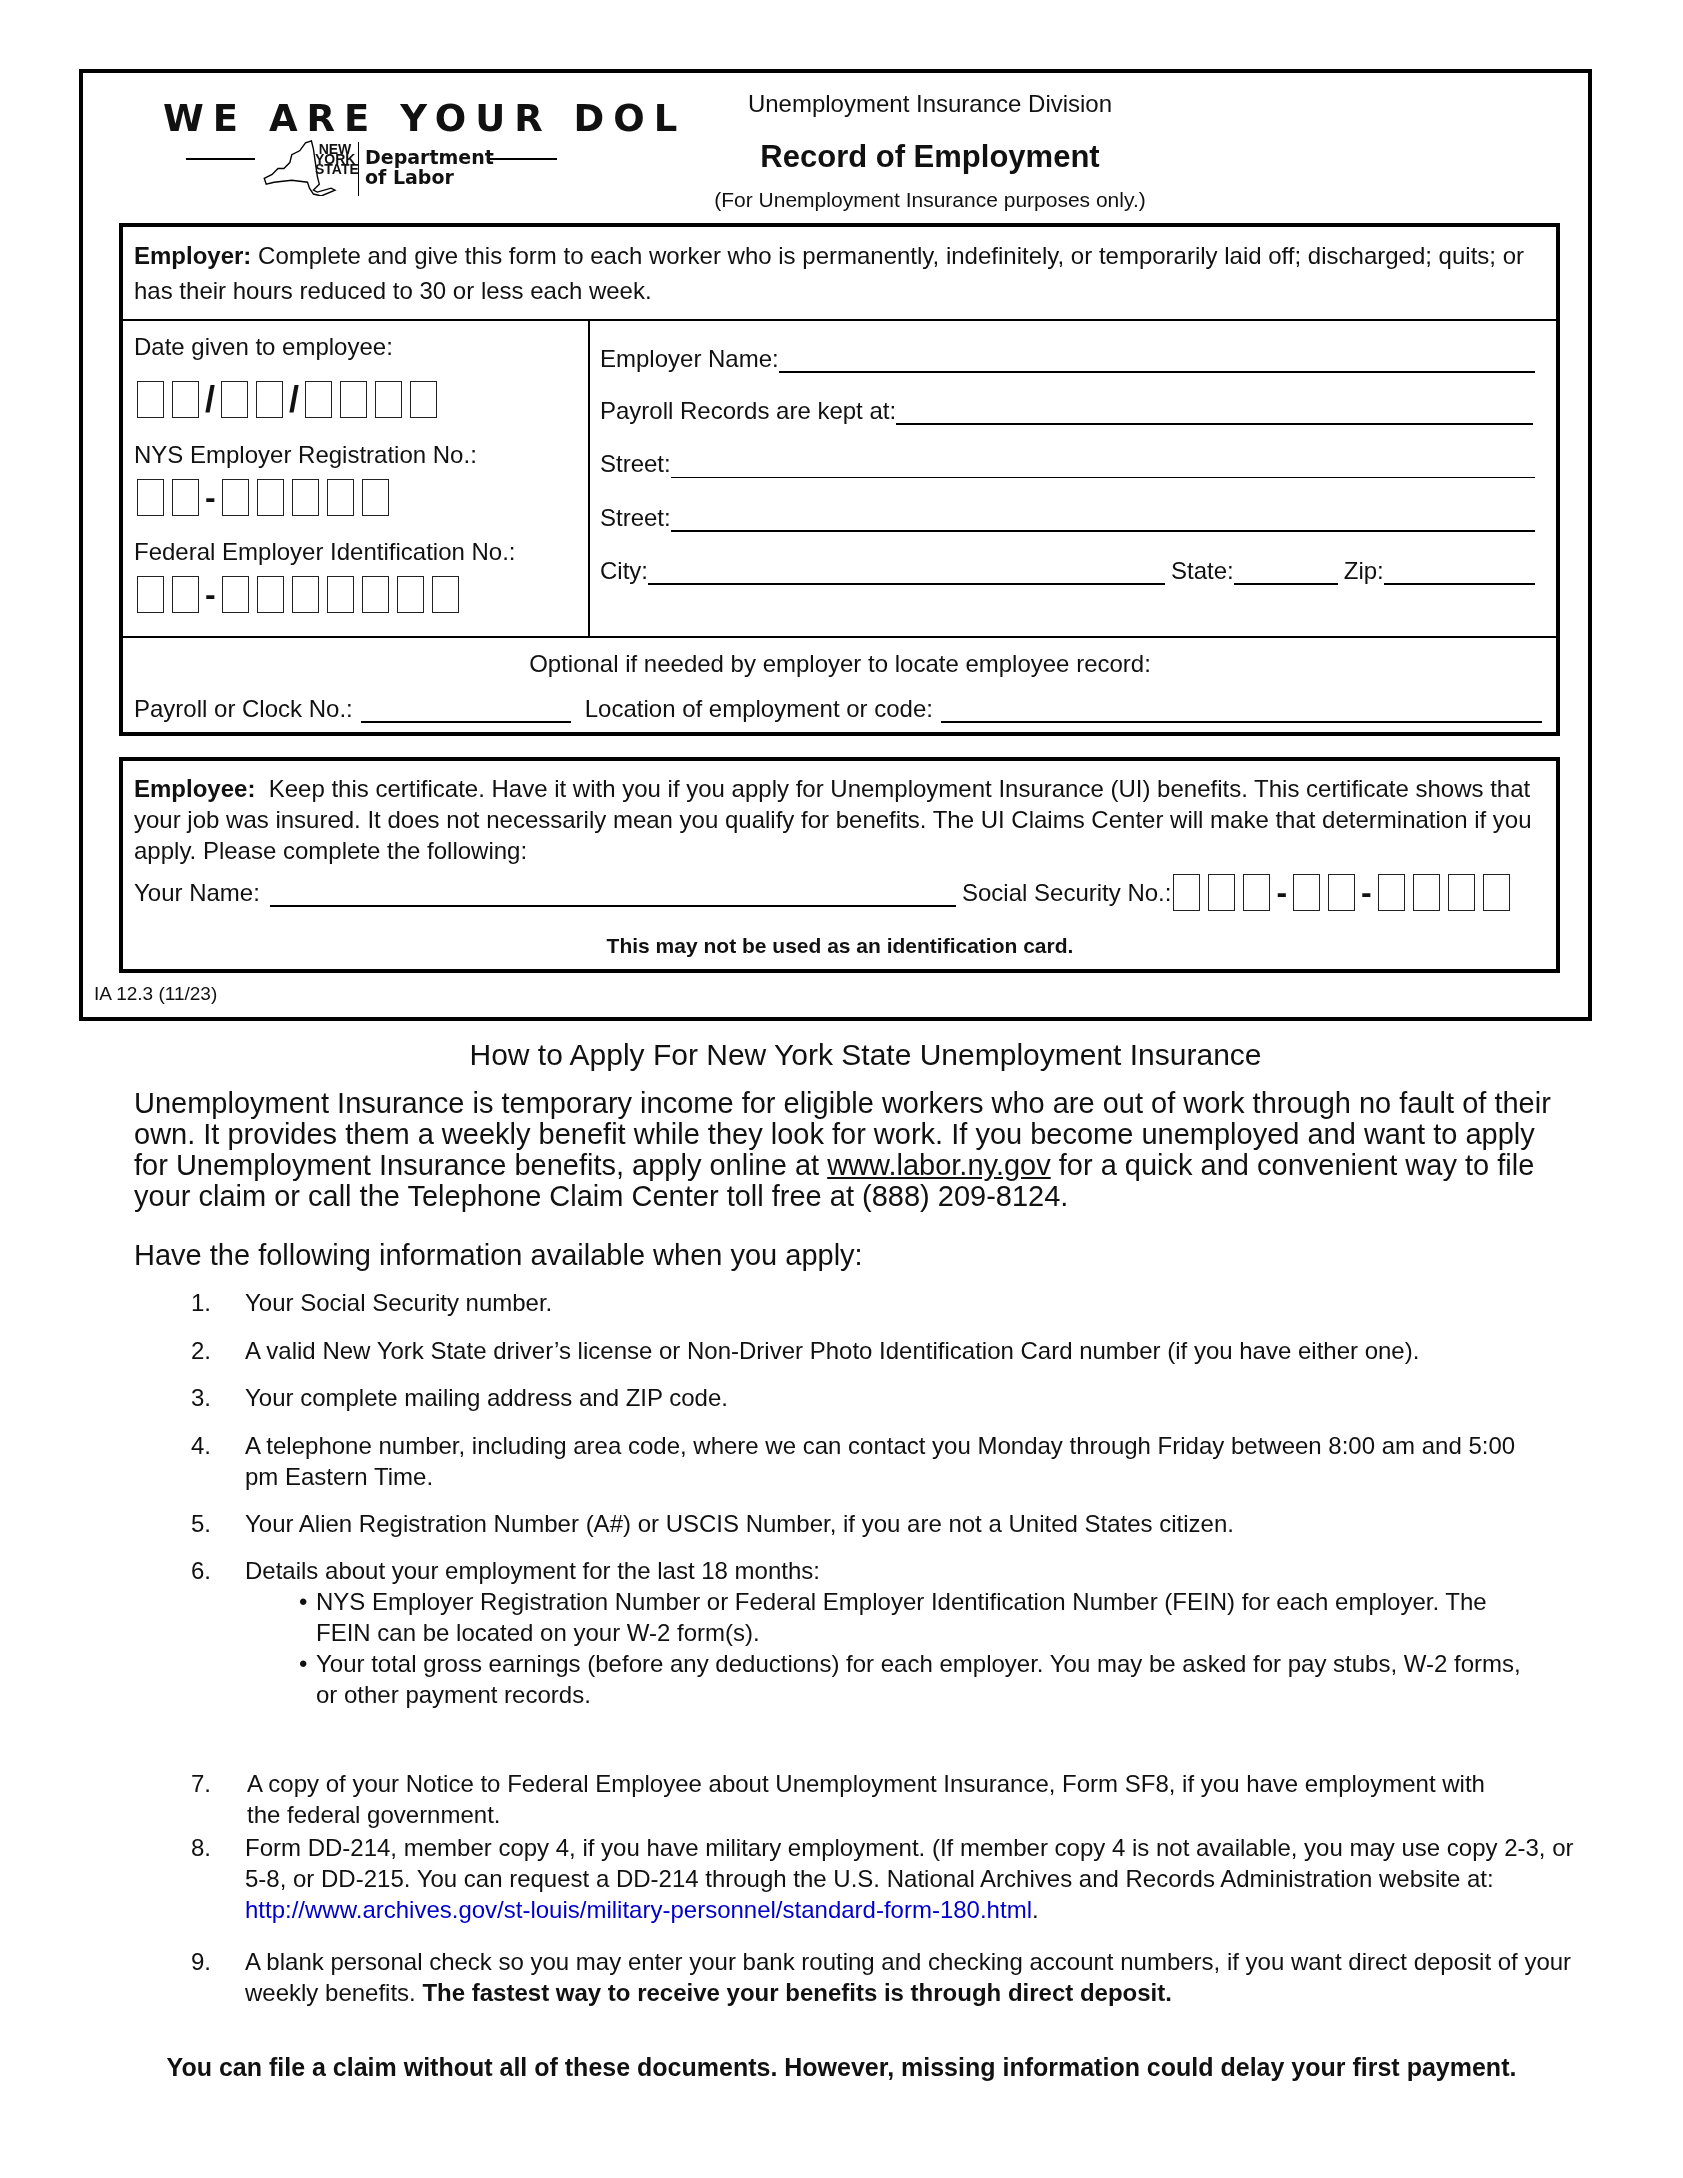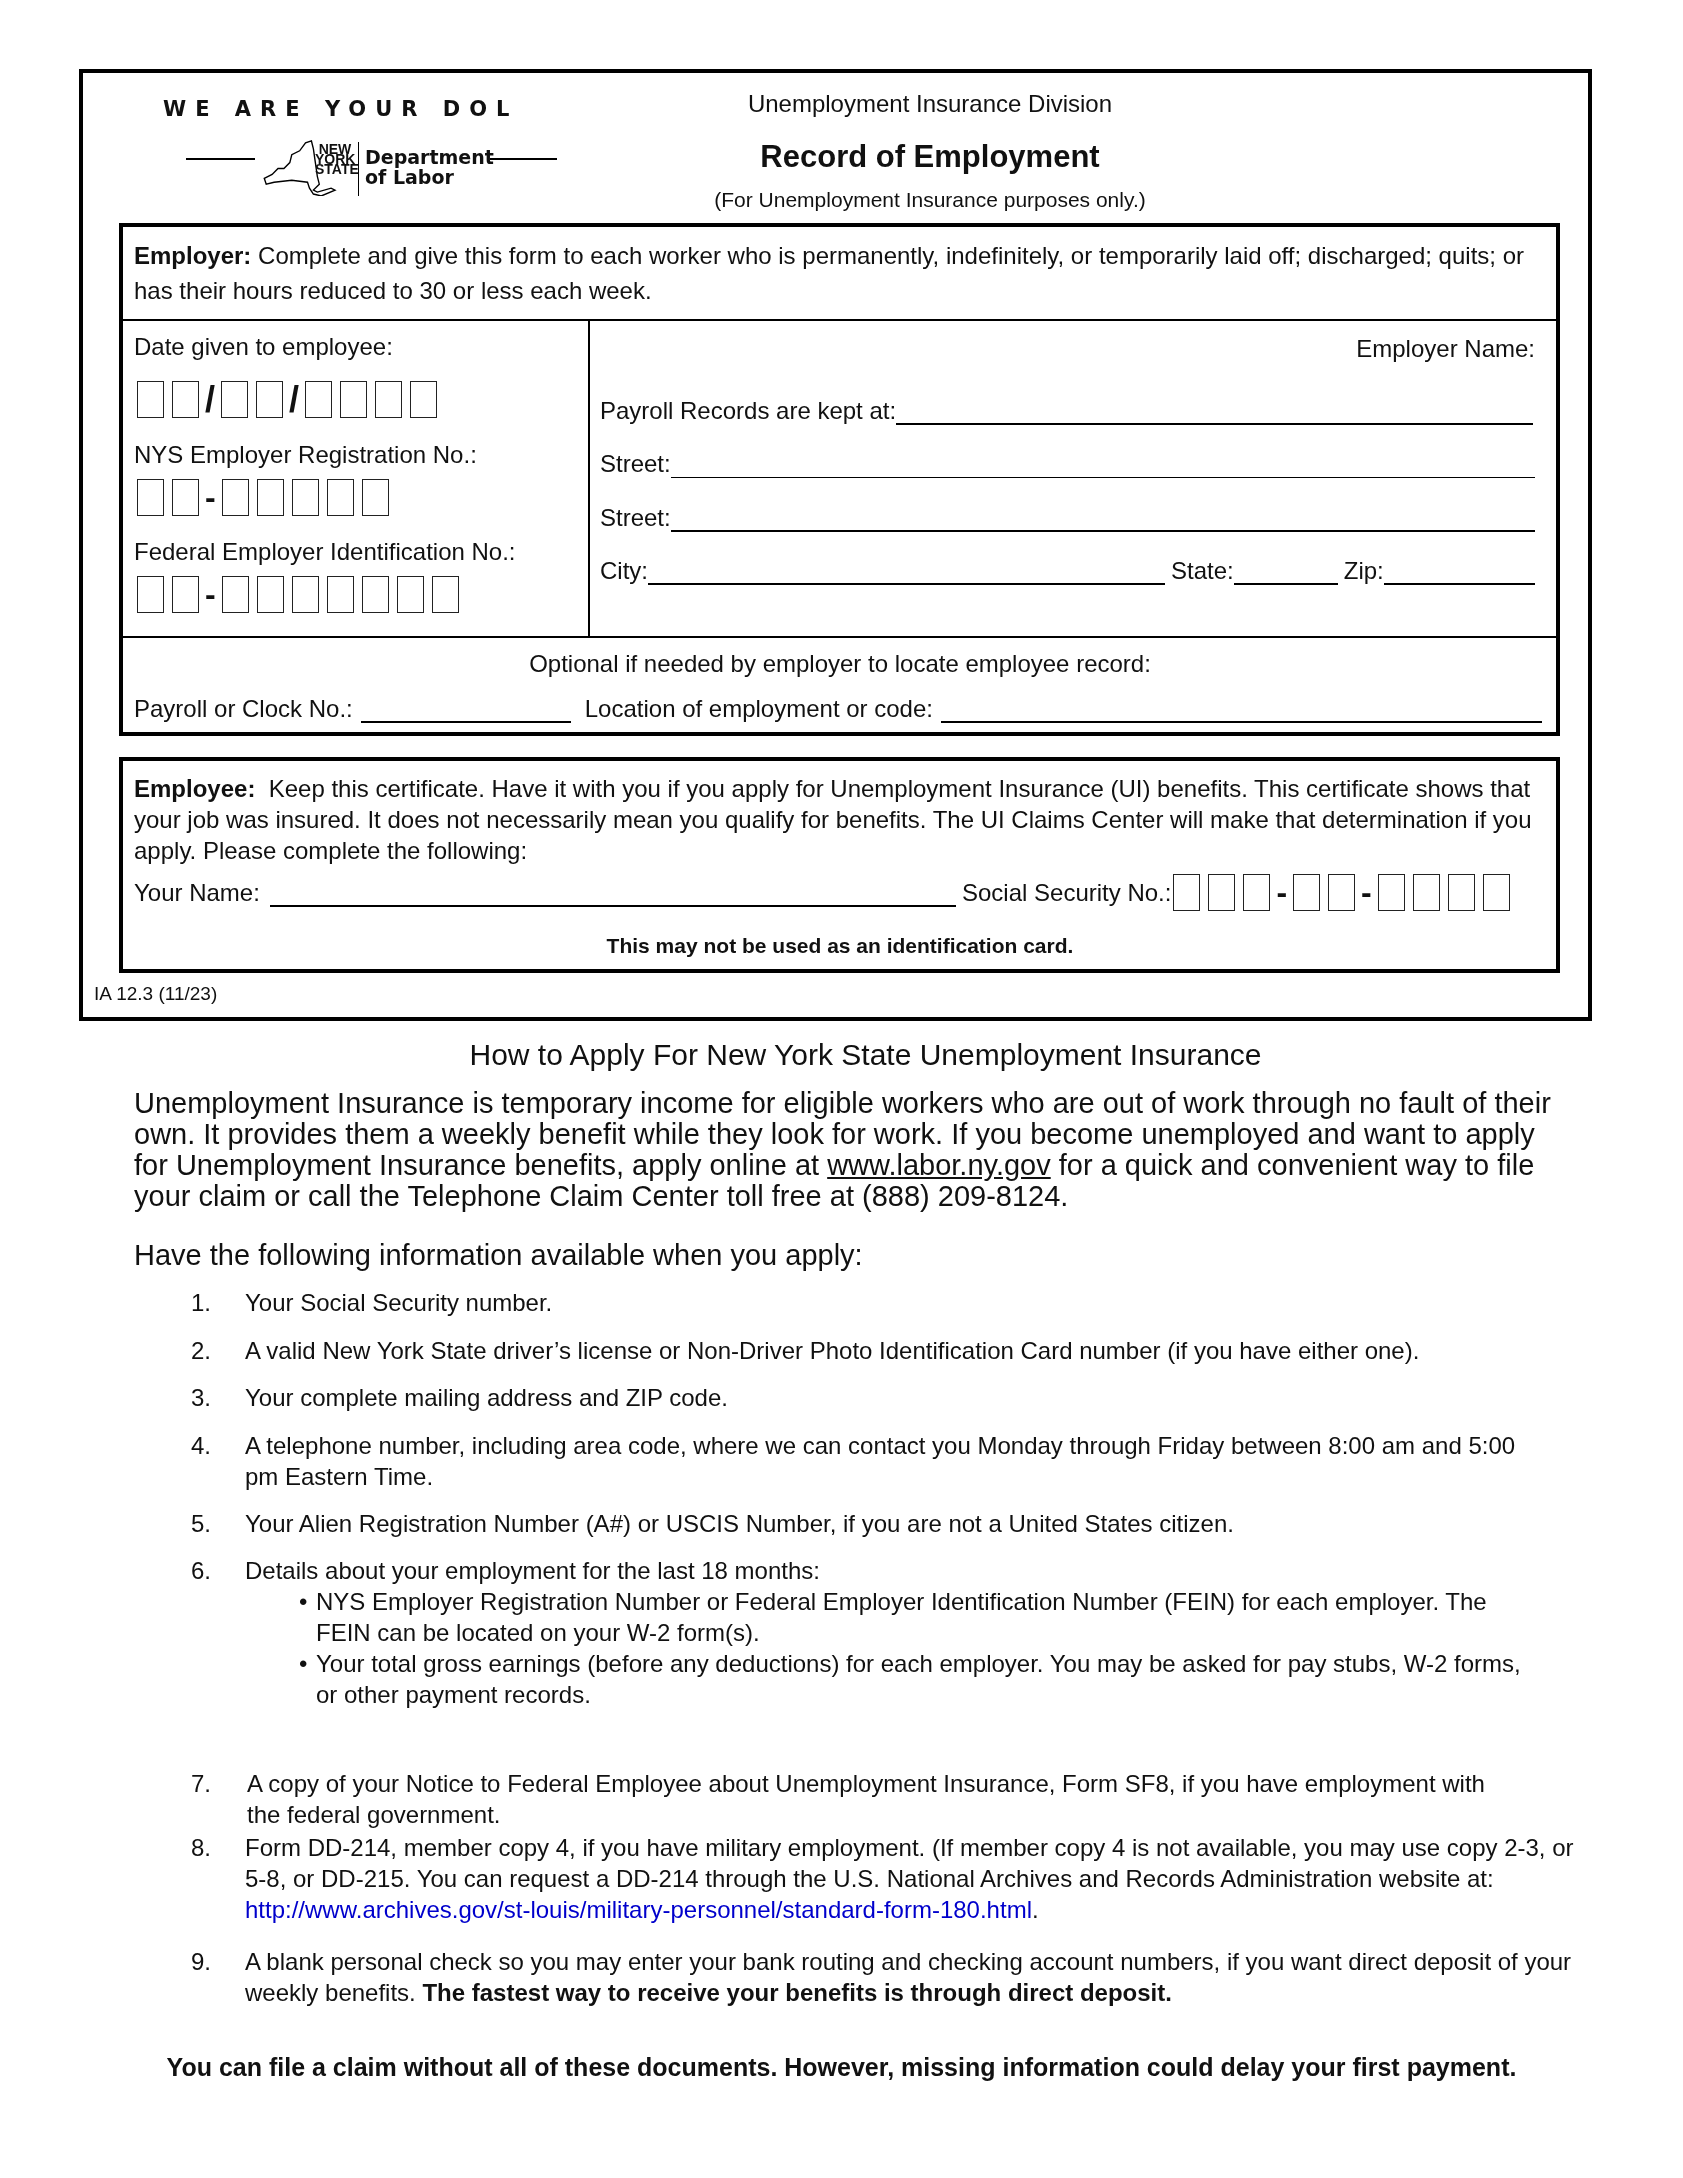--- a/index.html
+++ b/index.html
@@ -4,21 +4,21 @@
 <style>
   * { box-sizing: border-box; margin: 0; padding: 0; }
   html, body { width: 1683px; height: 2178px; background: #ffffff; }
   body { position: relative; font-family: "Liberation Sans", sans-serif; color: #111; overflow: hidden; }
   .abs { position: absolute; }
 
   
   #outer { left: 79px; top: 69px; width: 1513px; height: 952px; border: 4px solid #000; }
 
   
-  #logo-title { left: 163px; top: 97px; width: 416px; font-weight: 900; font-size: 21px; letter-spacing: 9px; font-family: "DejaVu Sans", sans-serif; white-space: nowrap; }
+  #logo-title { left: 163px; top: 97px; width: 416px; font-weight: 900; font-size: 37px; letter-spacing: 9px; font-family: "DejaVu Sans", sans-serif; white-space: nowrap; }
   .logo-rule { height: 2px; background: #000; top: 158px; }
   #logo-rule-left { left: 186px; width: 69px; }
   #logo-rule-right { left: 490px; width: 67px; }
   #ny-map { left: 262px; top: 139px; width: 91px; height: 57px; }
   #ny-label { left: 315px; top: 144px; font-size: 14px; font-weight: bold; line-height: 10px; width: 40px; text-align: center; }
   #logo-divider { left: 358px; top: 142px; width: 1px; height: 54px; background: #000; }
   #dept-label { left: 365px; top: 147px; font-size: 19px; font-weight: bold; line-height: 20px; font-family: "DejaVu Sans", sans-serif; }
 
   
   #division { left: 653px; top: 90px; width: 554px; text-align: center; font-size: 24px; }
@@ -131,21 +131,21 @@
   <div class="sep dash">-</div>
   <div class="cb"></div>
   <div class="cb"></div>
   <div class="cb"></div>
   <div class="cb"></div>
   <div class="cb"></div>
   <div class="cb"></div>
   <div class="cb"></div>
 </div>
 
-<div class="abs fieldrow" style="left:600px; top:335px; width:935px;flex-direction:column;">
+<div class="abs fieldrow" style="left:600px; top:345px; width:935px;">
   <span>Employer Name:</span>
   <span class="line" style="flex:1;"></span>
 </div>
 <div class="abs fieldrow" style="left:600px; top:397px; width:933px;text-align:right;">
   <span>Payroll Records are kept at:</span>
   <span class="line" style="flex:1;"></span>
 </div>
 <div class="abs fieldrow" style="left:600px; top:450px; width:935px;">
   <span>Street:</span>
   <span class="line thin" style="flex:1;"></span>

